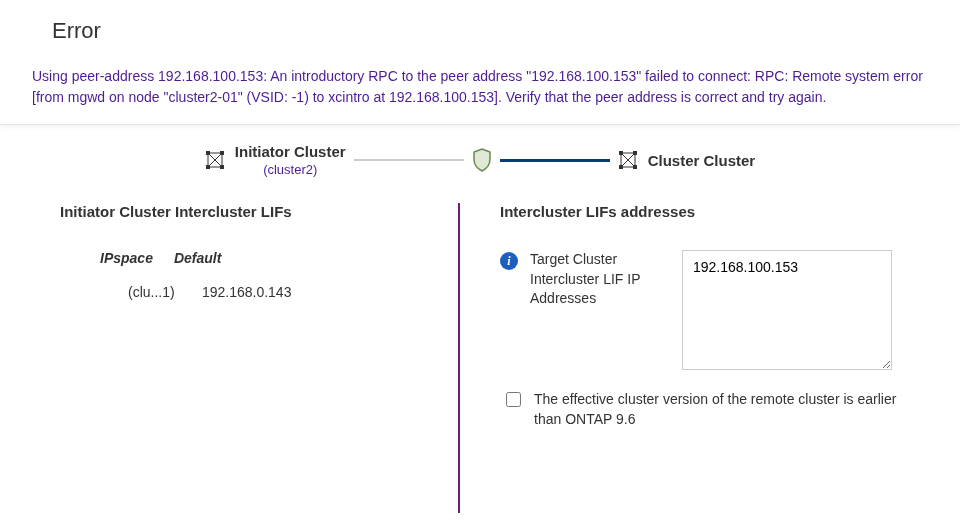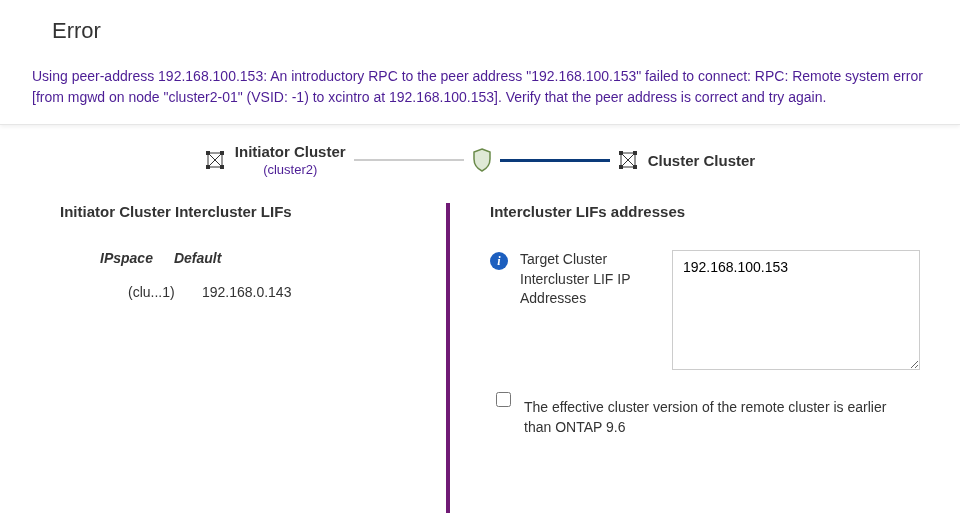--- a/index.html
+++ b/index.html
@@ -53,21 +53,21 @@
   }
   .shield-icon svg { display:block; }
   .cluster-icon svg { display:block; }
   .columns {
     display: flex;
     padding: 0 20px;
   }
   .col-left {
     width: 440px;
     padding: 0 20px 0 80px;
-    border-right: 4px solid #701a75;
+    border-right: 2px solid #701a75;
     min-height: 310px;
   }
   .col-right {
     flex: 1;
     padding: 0 20px 0 40px;
   }
   .section-title {
     font-weight: 600;
     font-size: 15px;
     margin-bottom: 30px;
@@ -91,21 +91,21 @@
     font-style: italic; font-weight:bold; font-size:12px;
     display:flex; align-items:center; justify-content:center;
     flex-shrink:0; margin-top:2px;
   }
   .field-label {
     width: 140px;
     font-size: 14px;
     line-height: 1.4;
   }
   textarea.ip-input {
-    width: 248px;
+    width: 210px;
     height: 120px;
     border: 1px solid #ccc;
     padding: 8px 10px;
     font-family: inherit;
     font-size: 14px;
     resize: both;
     outline: none;
   }
   .checkbox-row {
     display: flex;
@@ -114,21 +114,20 @@
     margin-top: 10px;
     margin-left: 2px;
   }
   .checkbox-row input[type=checkbox] {
     width:15px; height:15px; margin-top:2px;
   }
   .checkbox-row label {
     font-size: 14px;
     line-height: 1.4;
     max-width: 380px;
-    margin-top: 8px;
   }
 </style>
 </head>
 <body>
 
 <div class="error-panel">
   <div class="error-title">Error</div>
   <div class="error-message">Using peer-address 192.168.100.153: An introductory RPC to the peer address "192.168.100.153" failed to connect: RPC: Remote system error [from mgwd on node "cluster2-01" (VSID: -1) to xcintro at 192.168.100.153]. Verify that the peer address is correct and try again.</div>
 </div>
 

